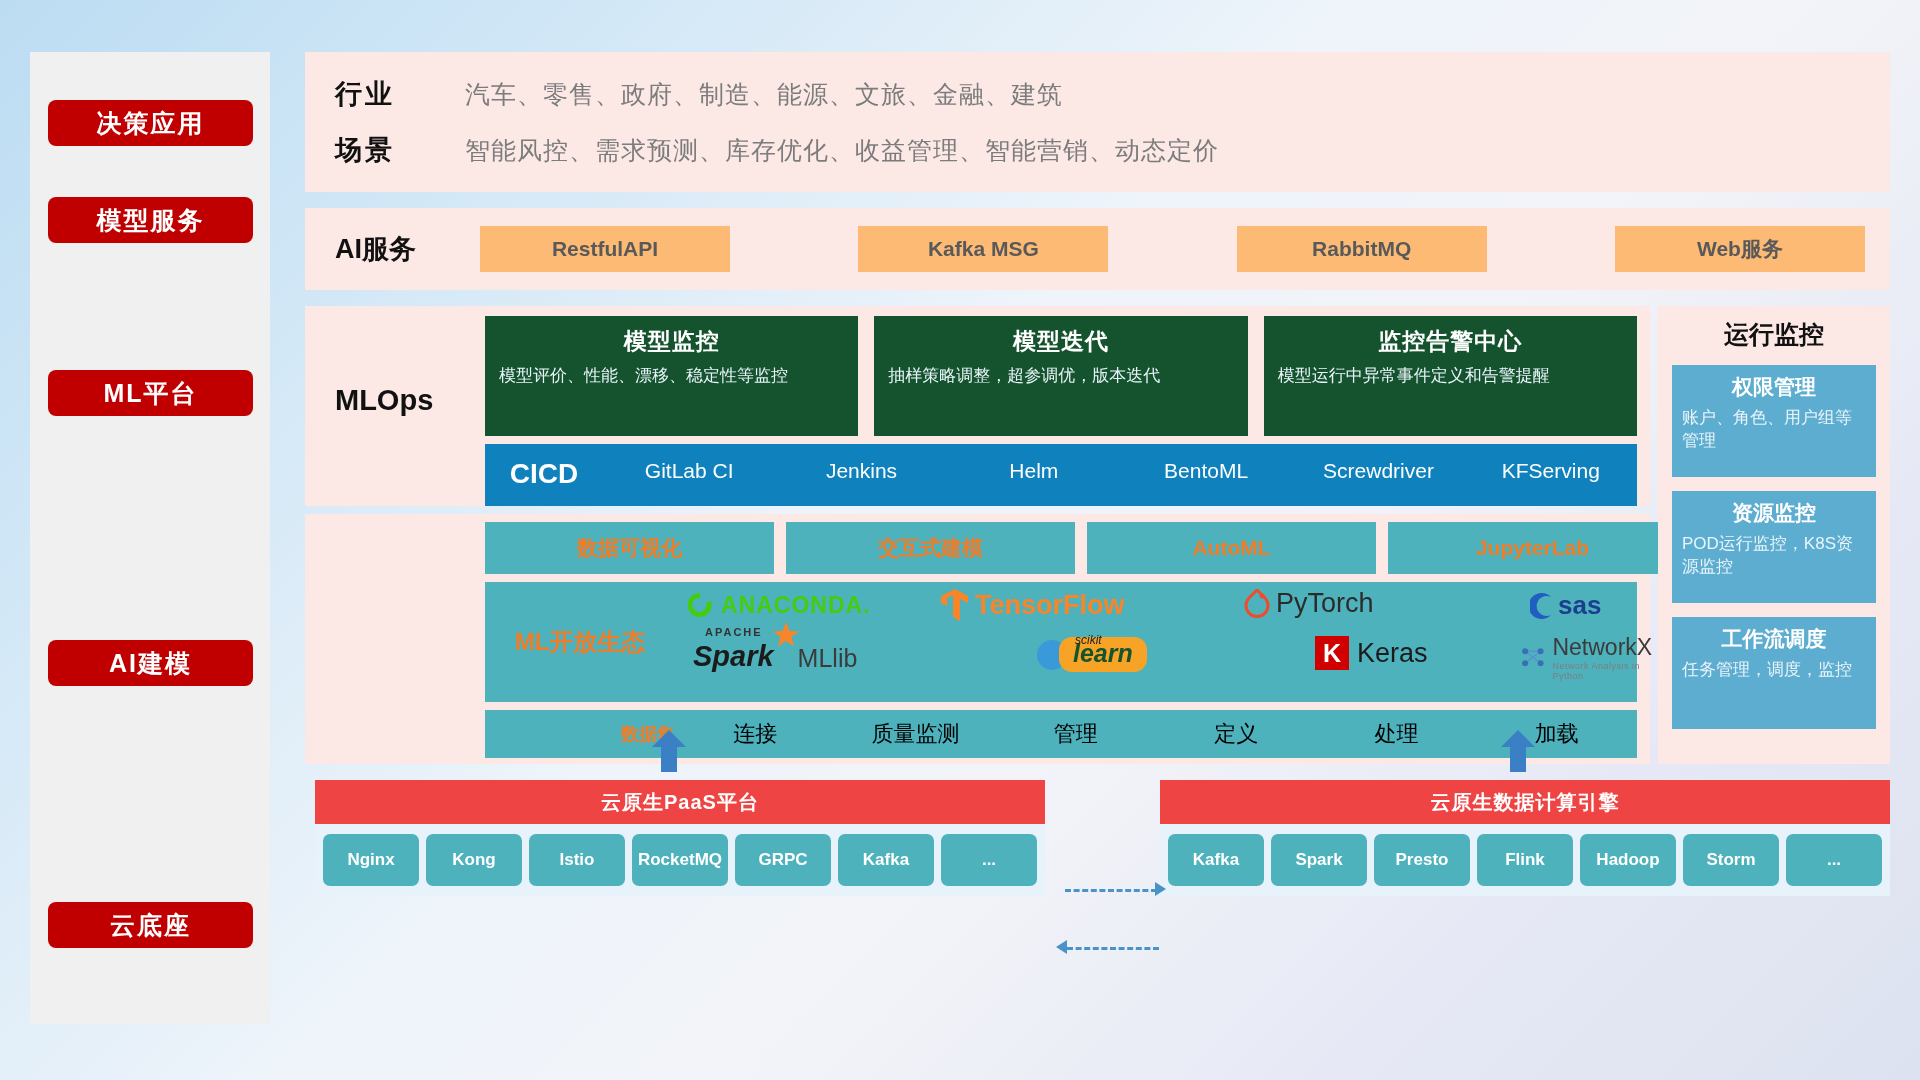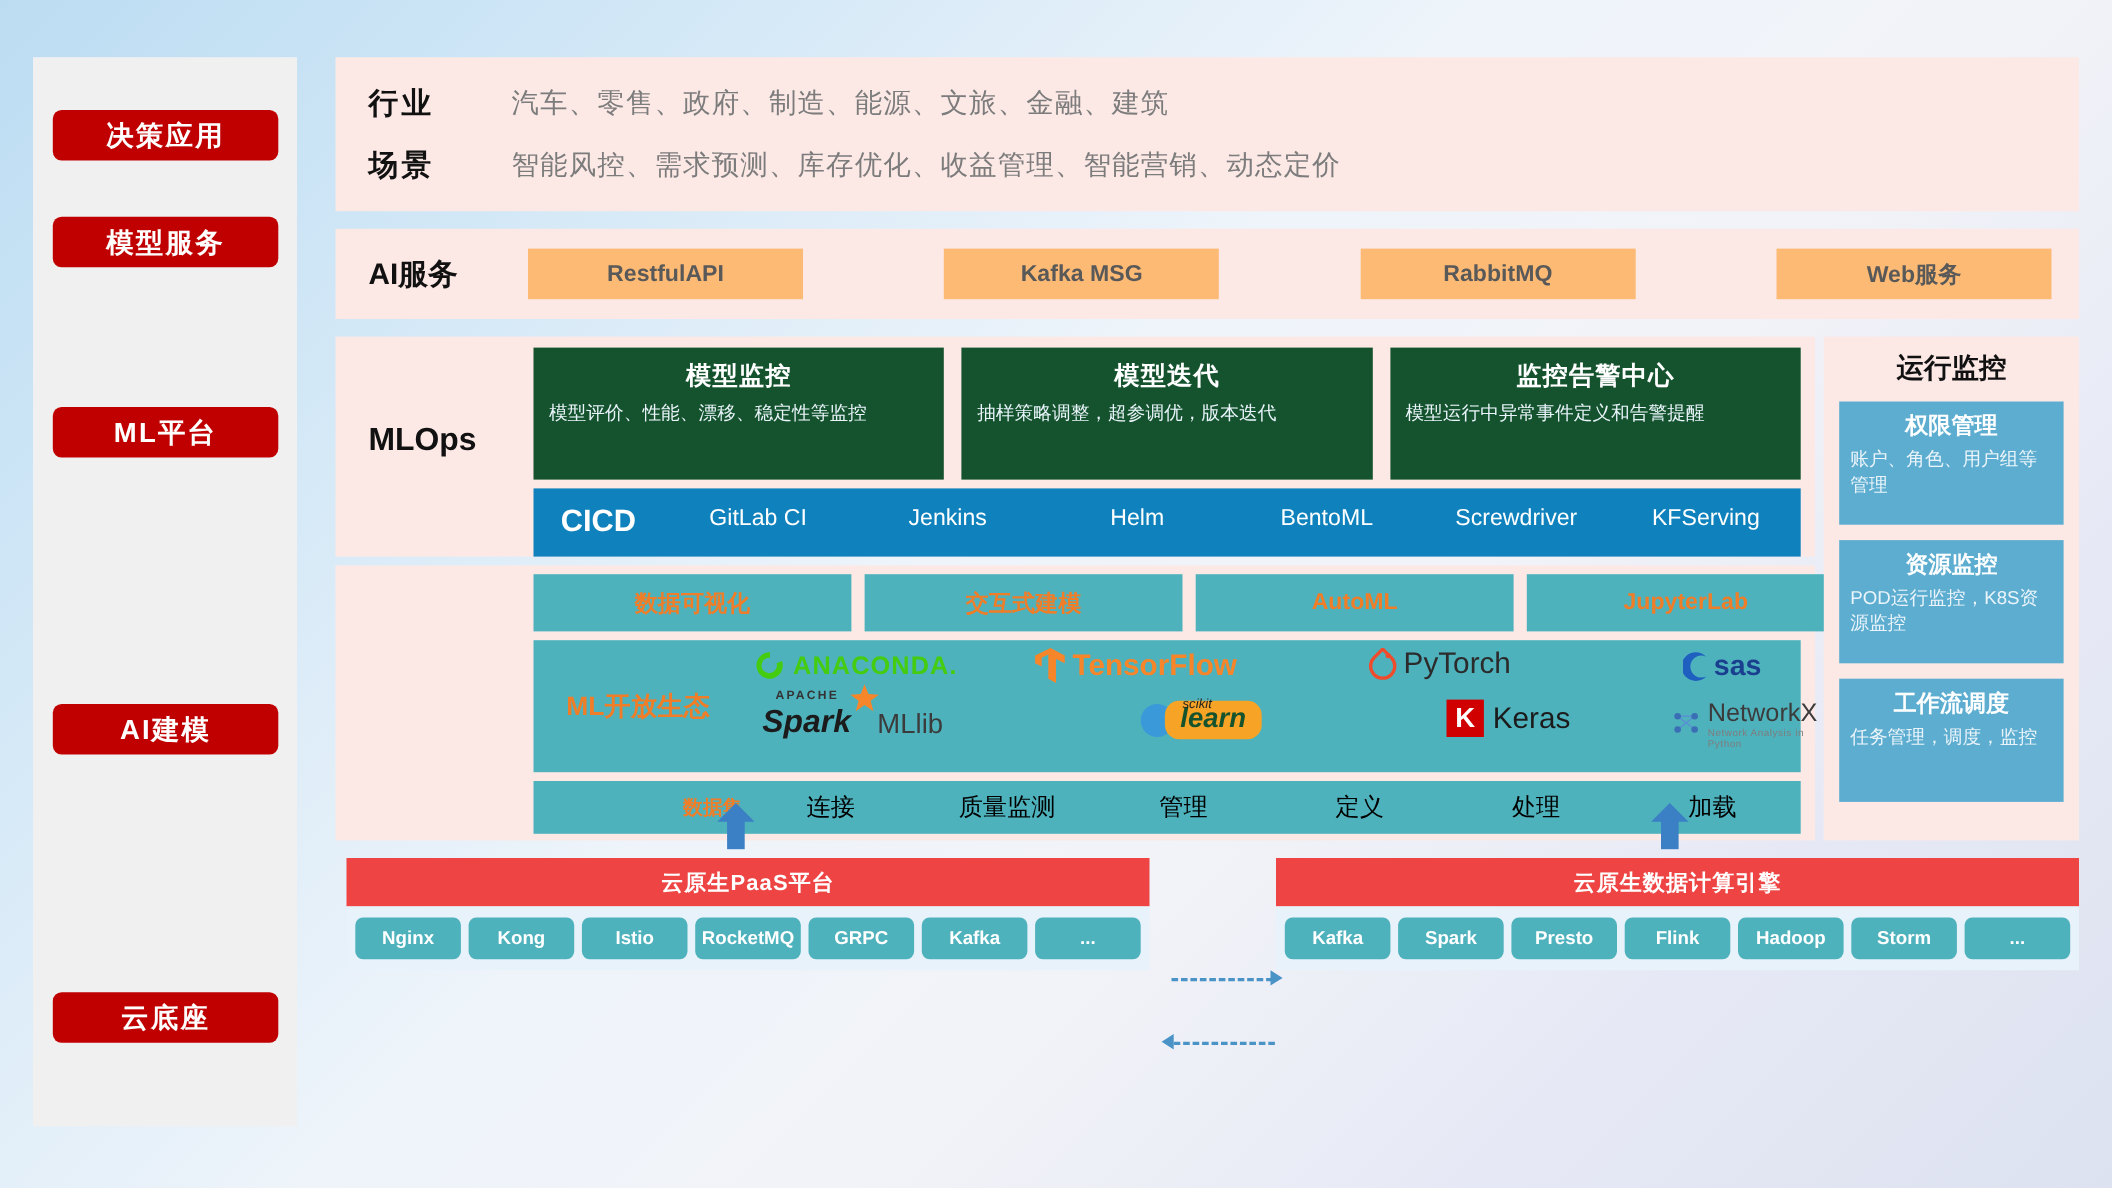--- a/index.html
+++ b/index.html
@@ -86,21 +86,21 @@
   .mon-d { font-size: 17px; line-height: 1.35; color: #eaf4fa;}
 
   
   #cloud-zone { position: absolute; left: 305px; top: 722px; width: 1585px; height: 302px;}
   .cloud-col { position: absolute; top: 58px; }
   #cloud-paas { left: 10px; width: 730px; }
   #cloud-engine { left: 855px; width: 730px; }
   .cloud-head { height: 44px; background: #ef4444; color: #fff; font-size: 20px; font-weight: bold;
                 display:flex; align-items:center; justify-content:center; letter-spacing:1px;}
   .cloud-body { background: #e8f2fa; padding: 10px 8px; display: flex; gap: 7px;}
-  .cloud-chip { flex: 1; height: 38px; background: #4eb2bd; color: #fff; border-radius: 7px;
+  .cloud-chip { flex: 1; height: 52px; background: #4eb2bd; color: #fff; border-radius: 7px;
                 font-size: 17px; font-weight: bold; text-align:center;
                 display:flex; align-items:center; justify-content:center; line-height:1.1; padding: 2px;}
   .up-arrow { position: absolute; width: 34px; height: 42px; }
   .up-arrow::before { content:""; position:absolute; left:9px; top:14px; width:16px; height:28px; background:#3b7fc4;}
   .up-arrow::after { content:""; position:absolute; left:0; top:0; width:0; height:0;
                      border-left:17px solid transparent; border-right:17px solid transparent; border-bottom:17px solid #3b7fc4;}
   .dash-arrow { position: absolute; height: 2px; border-top: 3px dashed #4a93c7; width: 92px;}
   .dash-head { position:absolute; width:0; height:0; border-top:7px solid transparent; border-bottom:7px solid transparent;}
 </style>
 </head>

